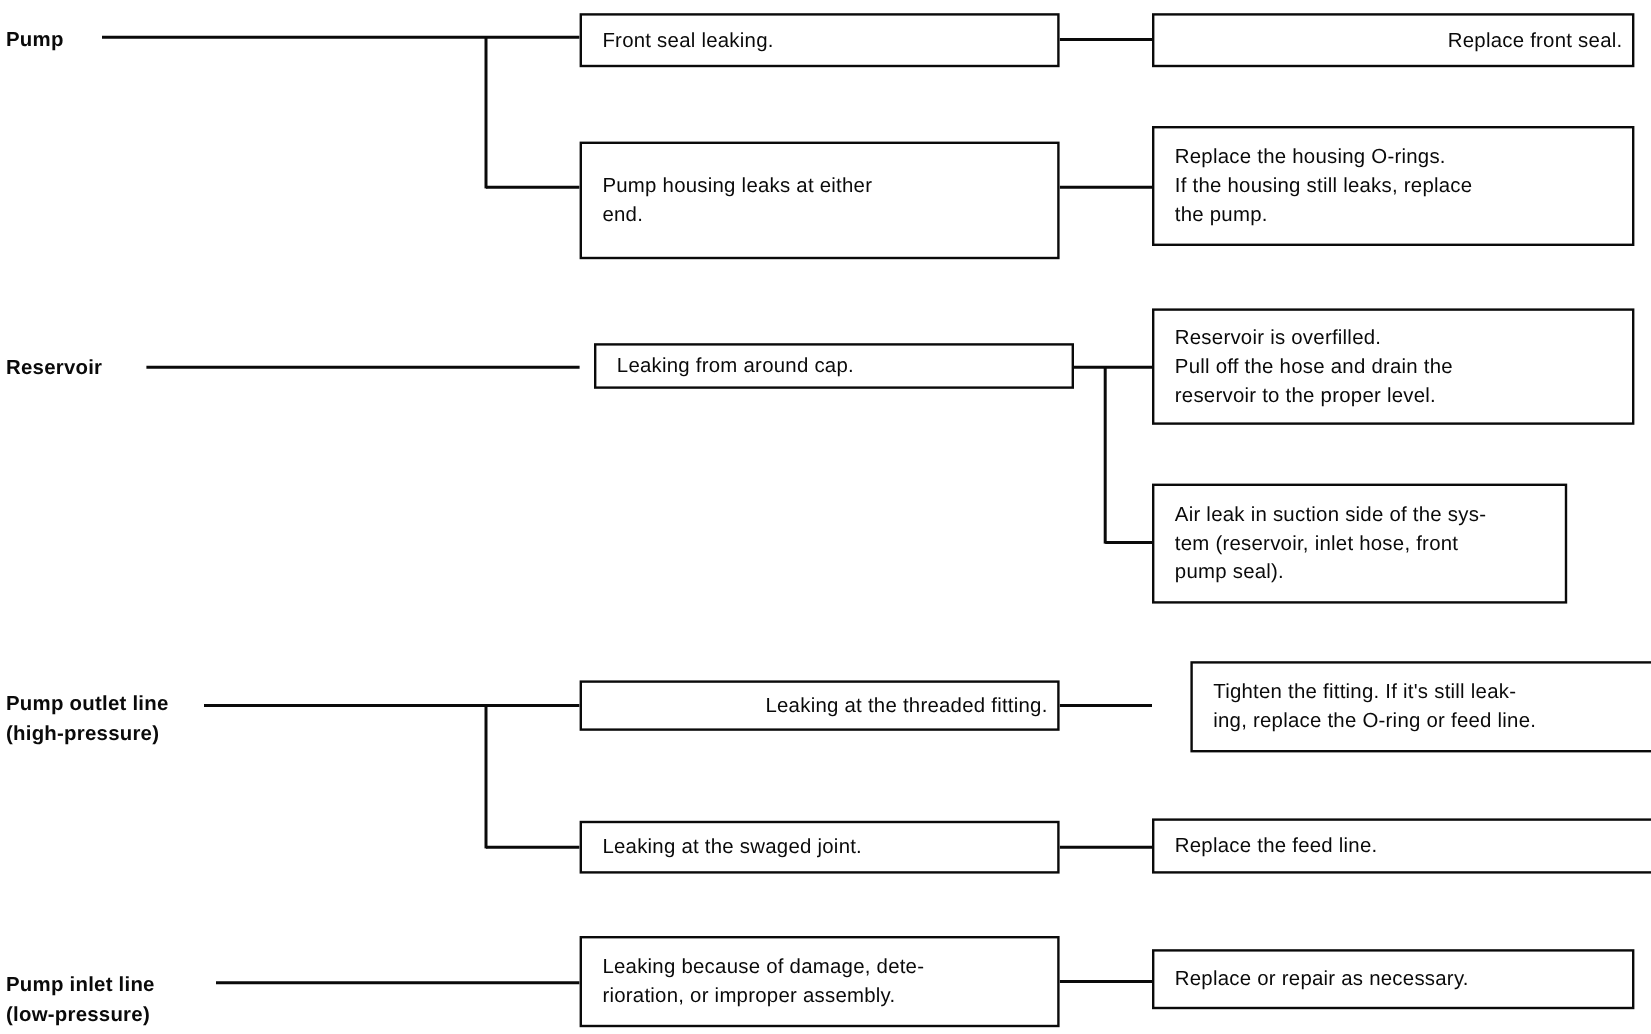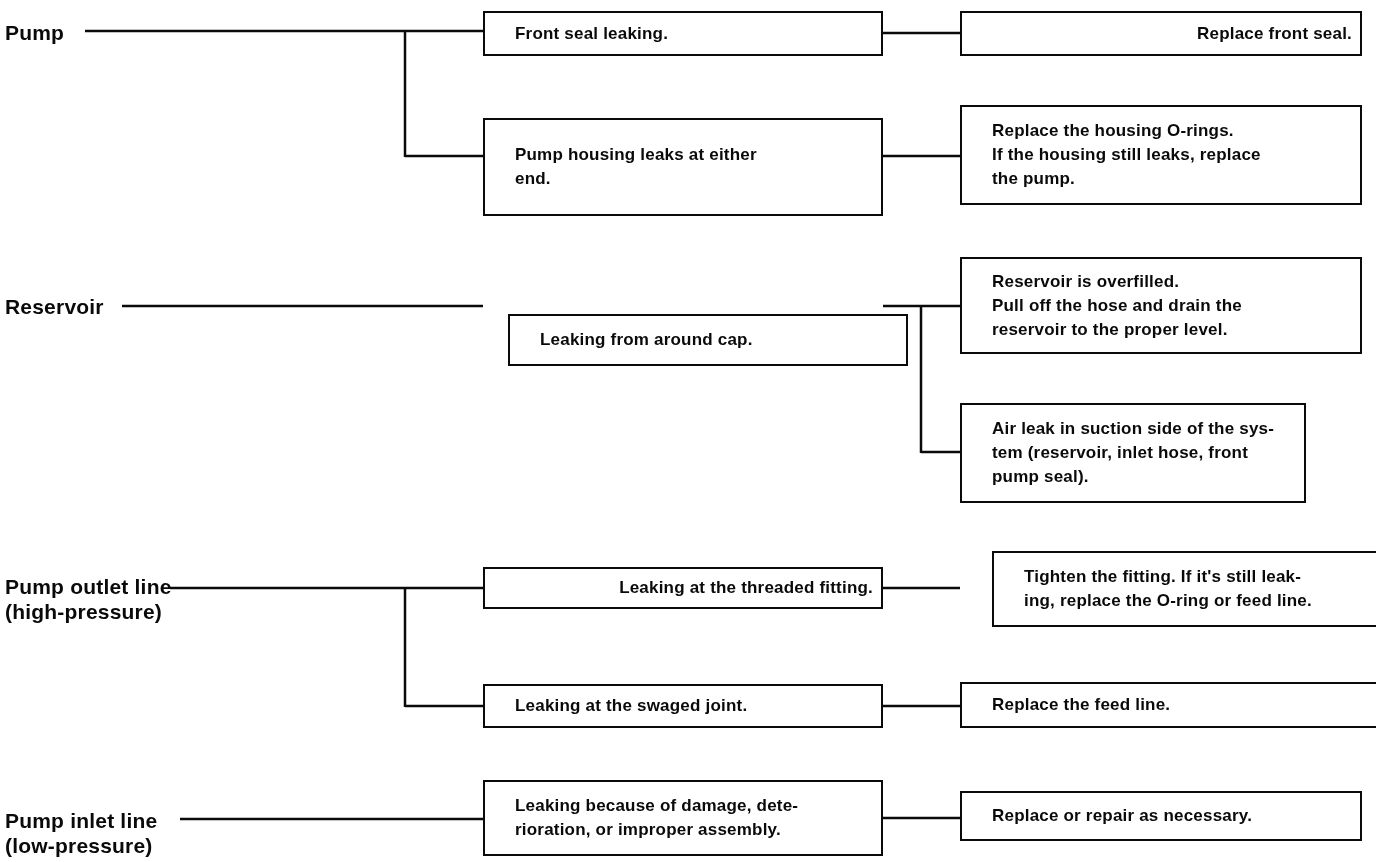--- a/index.html
+++ b/index.html
@@ -22,40 +22,40 @@
     top: 0;
     width: 1376px;
     height: 862px;
   }
   .connectors line {
     stroke: #0a0a0a;
     stroke-width: 2.5;
   }
   .comp-label {
     position: absolute;
-    font-size: 21px;
+    font-size: 17px;
     font-weight: 700;
     line-height: 25px;
     white-space: pre-line;
     letter-spacing: 0.2px;
   }
   .box {
     position: absolute;
     border: 2.5px solid #0a0a0a;
     background: #ffffff;
     display: flex;
     align-items: center;
     box-sizing: border-box;
   }
   .box .boxtext {
     display: block;
-    padding-left: 30px;
+    padding-left: 17px;
     padding-right: 8px;
     font-size: 17px;
-    font-weight: 700;
+    font-weight: 400;
     line-height: 24px;
     white-space: pre-line;
     letter-spacing: 0.2px;
   }
 </style>
 </head>
 <body>
 
 <div id="canvas">
 
@@ -94,21 +94,21 @@
 
   <div class="box" style="left:483px; top:11px; width:400px; height:45px;">
     <span class="boxtext">Front seal leaking.</span>
   </div>
 
   <div class="box" style="left:483px; top:118px; width:400px; height:98px;">
     <span class="boxtext">Pump housing leaks at either
 end.</span>
   </div>
 
-  <div class="box" style="left:508px; top:286px; width:400px; height:52px;margin-top:28px;">
+  <div class="box" style="left:495px; top:286px; width:400px; height:38px;">
     <span class="boxtext">Leaking from around cap.</span>
   </div>
 
   <div class="box" style="left:483px; top:567px; width:400px; height:42px;justify-content:flex-end;">
     <span class="boxtext">Leaking at the threaded fitting.</span>
   </div>
 
   <div class="box" style="left:483px; top:684px; width:400px; height:44px;">
     <span class="boxtext">Leaking at the swaged joint.</span>
   </div>

